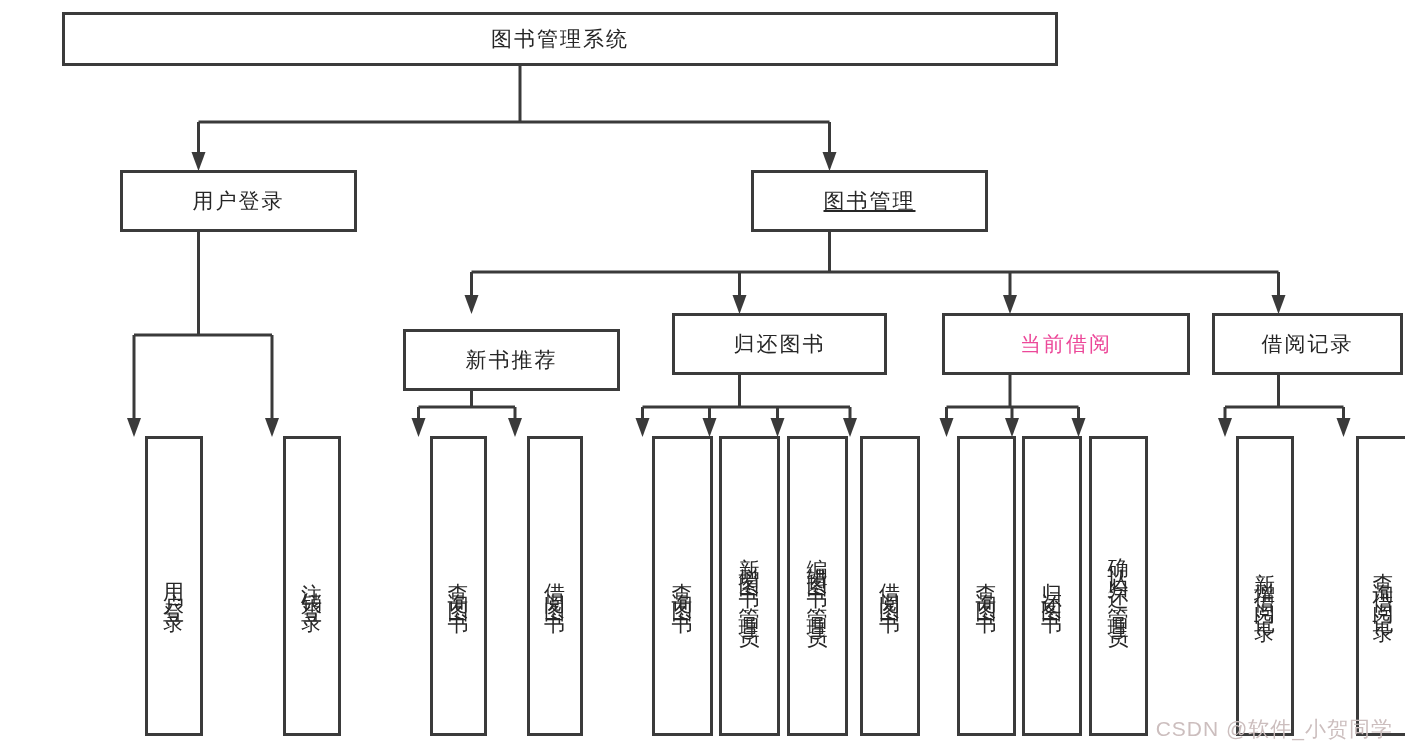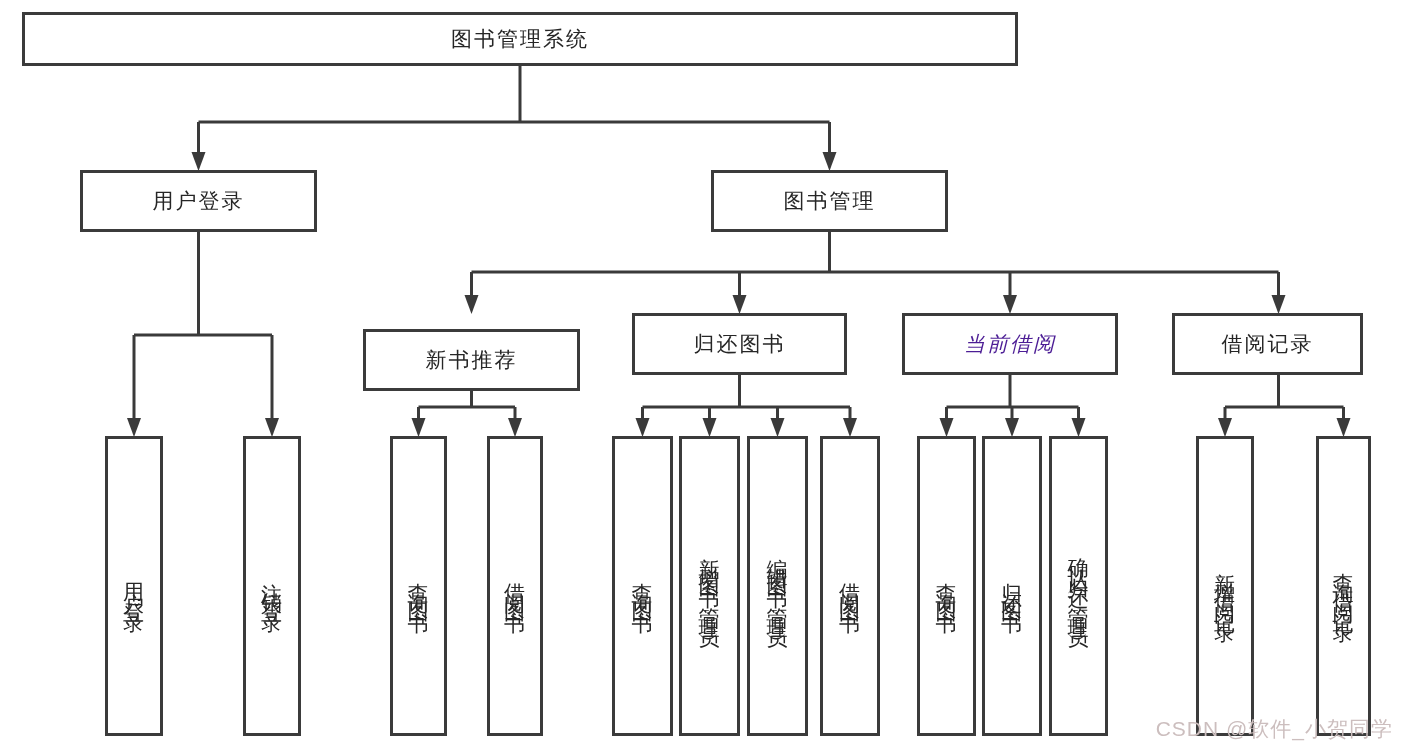--- a/index.html
+++ b/index.html
@@ -20,20 +20,21 @@
   .node {
     position: absolute;
     box-sizing: border-box;
     background: #ffffff;
     border: 3px solid #3b3b3b;
     color: #262626;
     display: flex;
     align-items: center;
     justify-content: center;
     z-index: 2;
+    margin-left: 40px;
   }
   .node.h {
     font-size: 21px;
     letter-spacing: 2px;
     white-space: nowrap;
   }
   .node.v {
     writing-mode: vertical-rl;
     font-size: 21px;
     letter-spacing: 10px;
@@ -103,24 +104,24 @@
       <polygon points="1071.5,418 1085.5,418 1078.5,437" fill="#3a3a3a"></polygon>
       <line x1="1278.5" y1="375" x2="1278.5" y2="407" stroke="#3a3a3a" stroke-width="3"></line>
       <line x1="1225" y1="407" x2="1343.5" y2="407" stroke="#3a3a3a" stroke-width="3"></line>
       <line x1="1225" y1="407" x2="1225" y2="422" stroke="#3a3a3a" stroke-width="3"></line>
       <polygon points="1218,418 1232,418 1225,437" fill="#3a3a3a"></polygon>
       <line x1="1343.5" y1="407" x2="1343.5" y2="422" stroke="#3a3a3a" stroke-width="3"></line>
       <polygon points="1336.5,418 1350.5,418 1343.5,437" fill="#3a3a3a"></polygon>
     </svg>
     <div class="node h" style="left: 22px; top: 12px; width: 996px; height: 54px; border-color: rgb(59, 59, 59); color: rgb(38, 38, 38);">图书管理系统</div>
     <div class="node h" style="left: 80px; top: 170px; width: 237px; height: 62px; border-color: rgb(59, 59, 59); color: rgb(38, 38, 38);">用户登录</div>
-    <div class="node h" style="left: 711px; top: 170px; width: 237px; height: 62px; border-color: rgb(59, 59, 59); color: rgb(38, 38, 38);">图书管理</div>
+    <div class="node h" style="left: 711px; top: 170px; width: 237px; height: 62px; border-color: rgb(59, 59, 59); color: rgb(38, 38, 38); text-decoration: underline;">图书管理</div>
     <div class="node h" style="left: 363px; top: 329px; width: 217px; height: 62px; border-color: rgb(59, 59, 59); color: rgb(38, 38, 38);">新书推荐</div>
     <div class="node h" style="left: 632px; top: 313px; width: 215px; height: 62px; border-color: rgb(59, 59, 59); color: rgb(38, 38, 38);">归还图书</div>
-    <div class="node h" style="left: 902px; top: 313px; width: 216px; height: 62px; border-color: rgb(59, 59, 59); color: #4c1d95; font-style: italic;">当前借阅</div>
+    <div class="node h" style="left: 902px; top: 313px; width: 248px; height: 62px; border-color: rgb(59, 59, 59); color: #ec4899;">当前借阅</div>
     <div class="node h" style="left: 1172px; top: 313px; width: 191px; height: 62px; border-color: rgb(59, 59, 59); color: rgb(38, 38, 38);">借阅记录</div>
     <div class="node v" style="left: 105px; top: 436px; width: 58px; height: 300px; border-color: rgb(59, 59, 59); color: rgb(38, 38, 38);">用户登录</div>
     <div class="node v" style="left: 243px; top: 436px; width: 58px; height: 300px; border-color: rgb(59, 59, 59); color: rgb(38, 38, 38);">注销登录</div>
     <div class="node v" style="left: 390px; top: 436px; width: 57px; height: 300px; border-color: rgb(59, 59, 59); color: rgb(38, 38, 38);">查询图书</div>
     <div class="node v" style="left: 487px; top: 436px; width: 56px; height: 300px; border-color: rgb(59, 59, 59); color: rgb(38, 38, 38);">借阅图书</div>
     <div class="node v" style="left: 612px; top: 436px; width: 61px; height: 300px; border-color: rgb(59, 59, 59); color: rgb(38, 38, 38);">查询图书</div>
     <div class="node v" style="left: 679px; top: 436px; width: 61px; height: 300px; border-color: rgb(59, 59, 59); color: rgb(38, 38, 38);">新增图书（管理员）</div>
     <div class="node v" style="left: 747px; top: 436px; width: 61px; height: 300px; border-color: rgb(59, 59, 59); color: rgb(38, 38, 38);">编辑图书（管理员）</div>
     <div class="node v" style="left: 820px; top: 436px; width: 60px; height: 300px; border-color: rgb(59, 59, 59); color: rgb(38, 38, 38);">借阅图书</div>
     <div class="node v" style="left: 917px; top: 436px; width: 59px; height: 300px; border-color: rgb(59, 59, 59); color: rgb(38, 38, 38);">查询图书</div>

